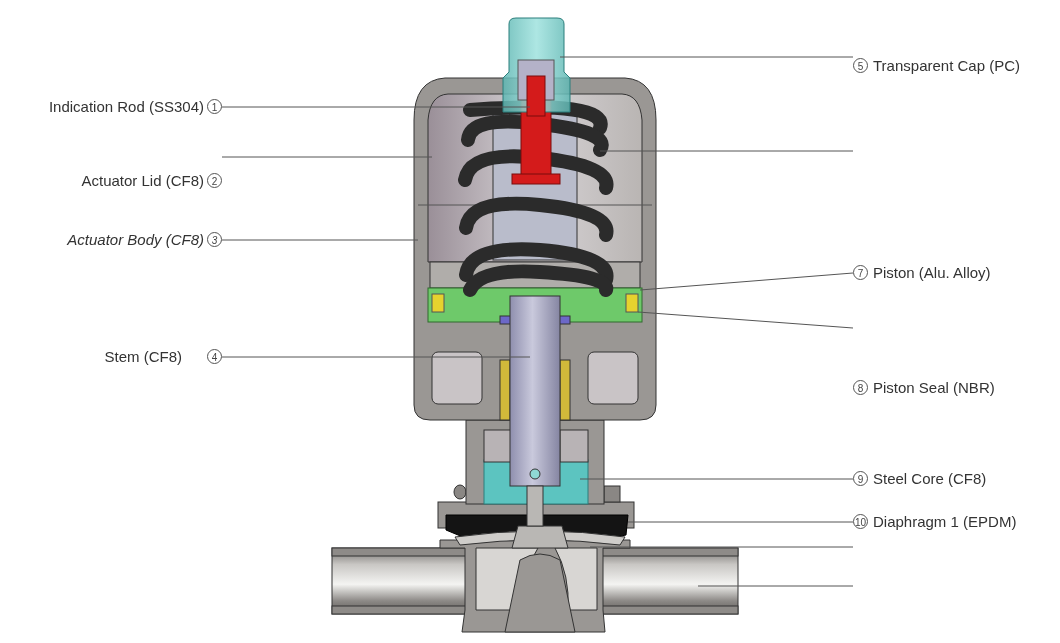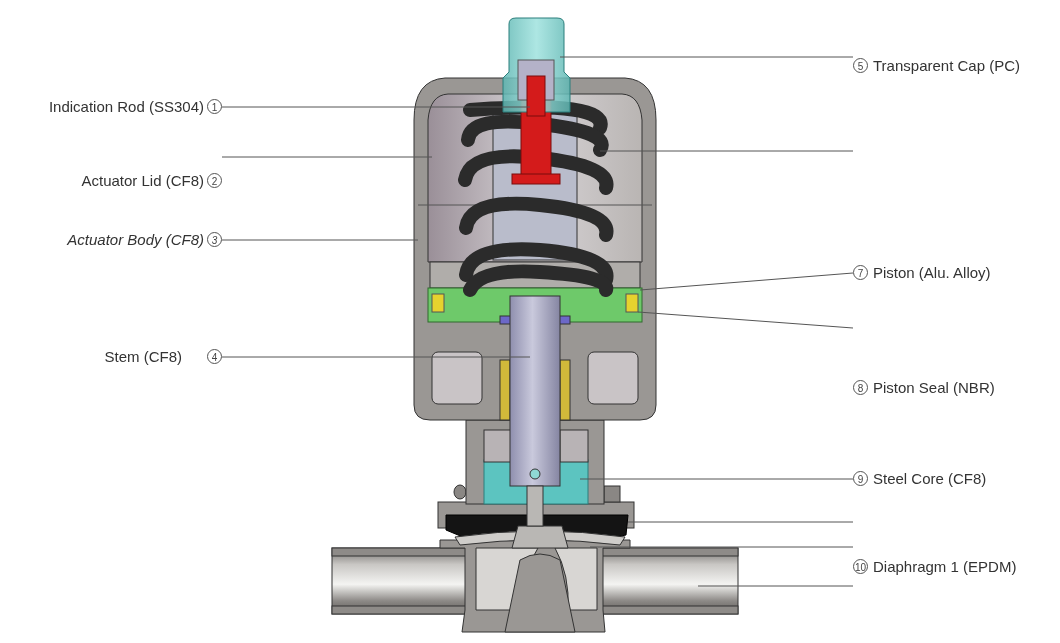--- a/index.html
+++ b/index.html
@@ -151,16 +151,16 @@
   </div>
   <div class="lbl right" style="left:853px;top:264px;">
     <span class="num">7</span><span>Piston (Alu. Alloy)</span>
   </div>
   <div class="lbl right" style="left:853px;top:332px;margin-top:47px;">
     <span class="num">8</span><span>Piston Seal (NBR)</span>
   </div>
   <div class="lbl right" style="left:853px;top:470px;">
     <span class="num">9</span><span>Steel Core (CF8)</span>
   </div>
-  <div class="lbl right" style="left:853px;top:513px;margin-top:45px;">
+  <div class="lbl right" style="left:853px;top:513px;">
     <span class="num">10</span><span>Diaphragm 1 (EPDM)</span>
   </div>
 </div>
 
 </body></html>

